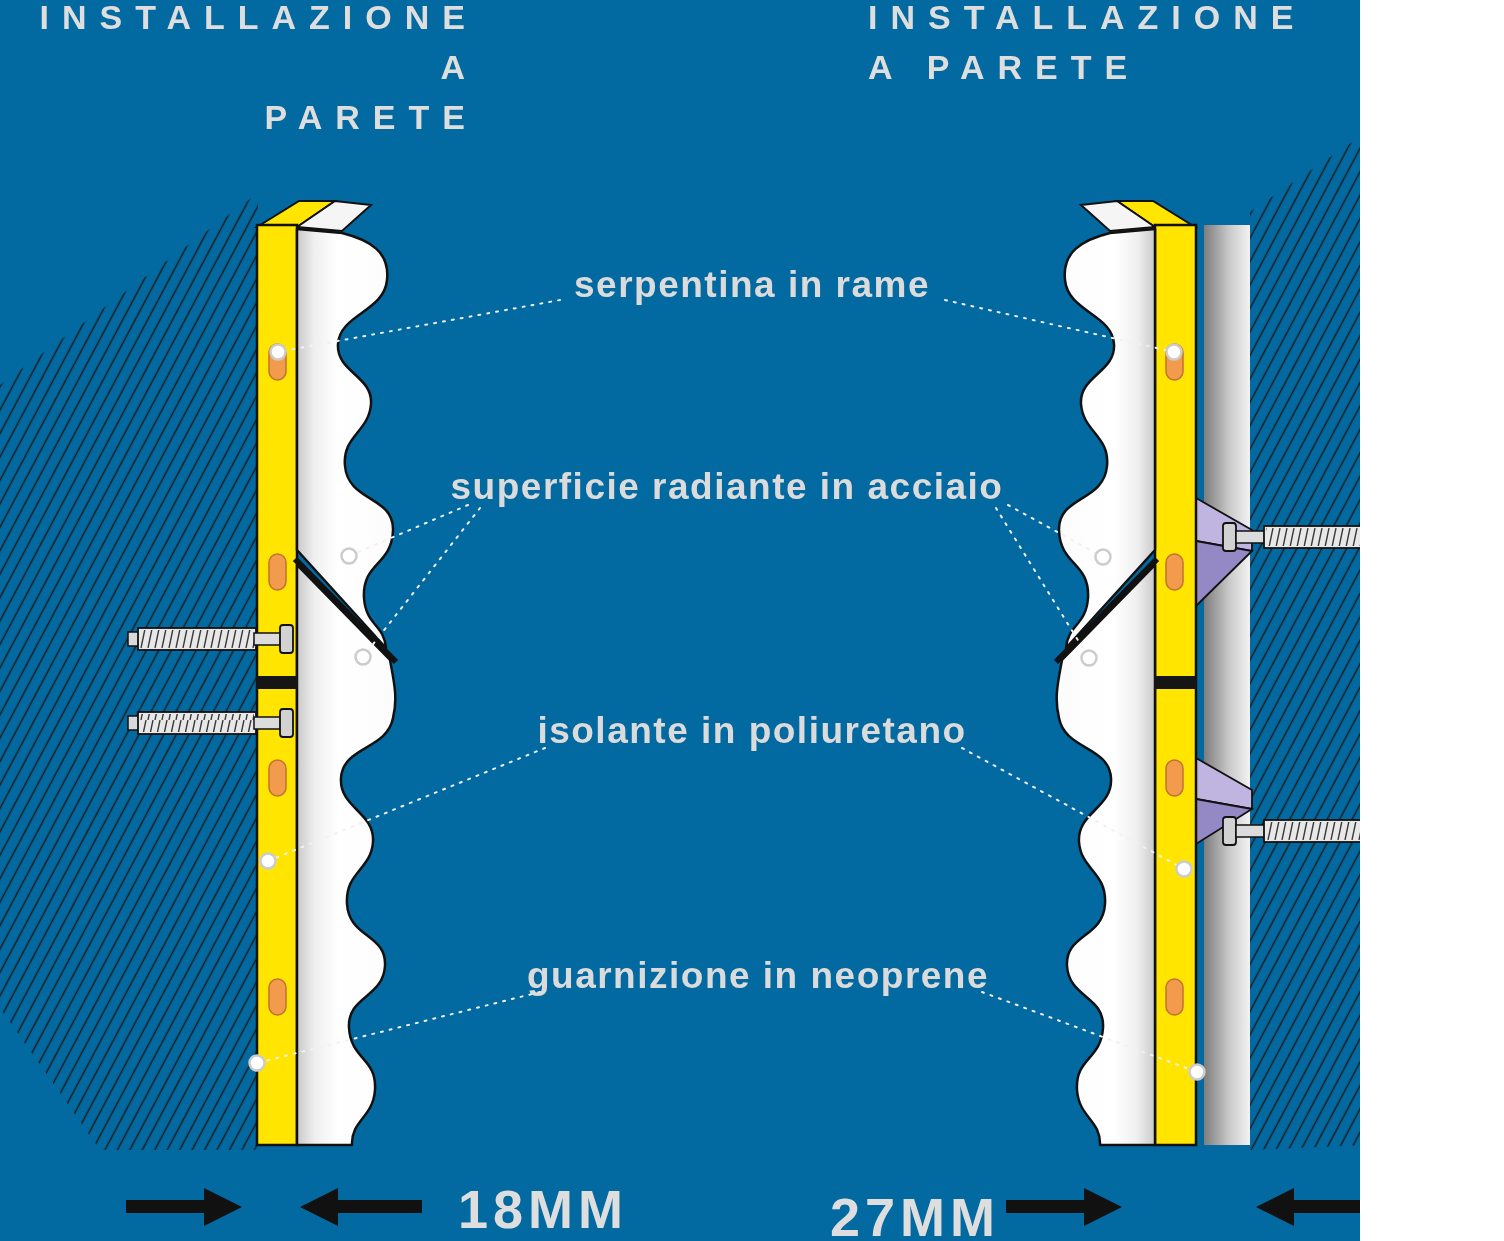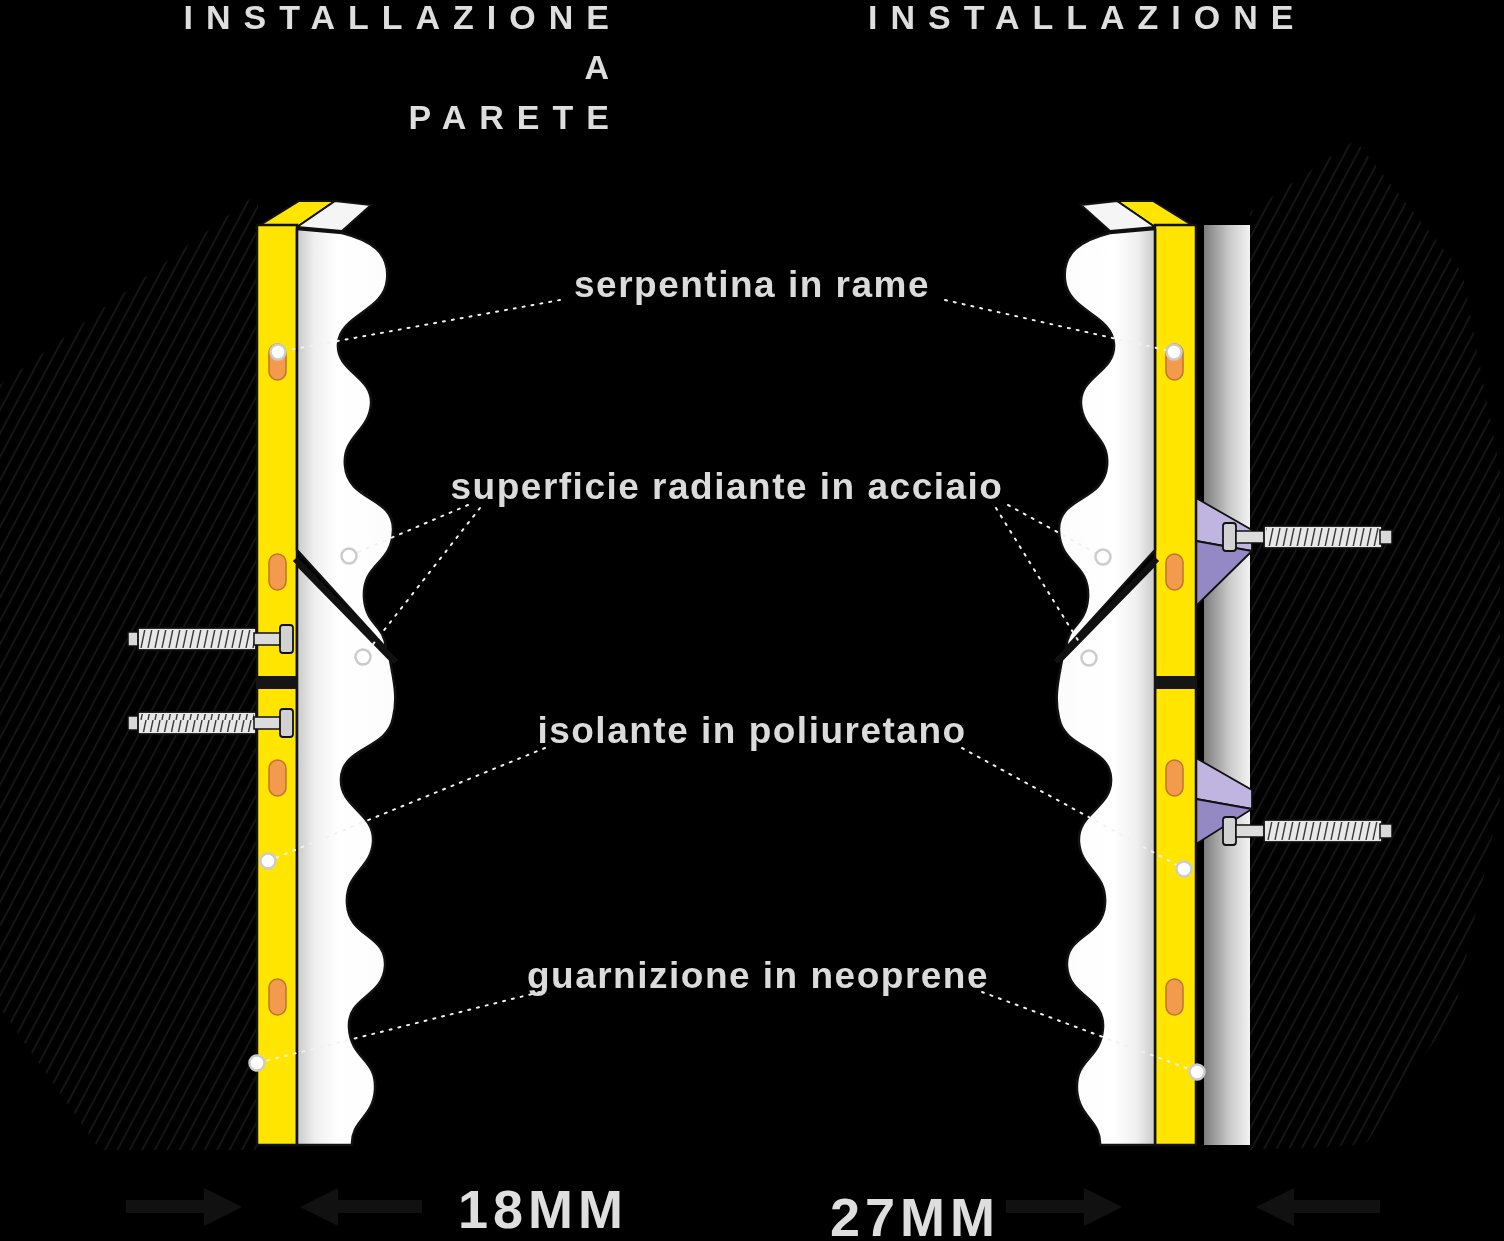--- a/index.html
+++ b/index.html
@@ -1,19 +1,19 @@
 <!DOCTYPE html>
 <html><head>
 <meta charset="utf-8">
 <style>
   html,body{margin:0;padding:0;background:#fff;}
   .canvas{
     position:relative;
-    width:1504px;height:1241px;
-    background:#000000;
+    width:1360px;height:1241px;
+    background:#0369a1;
     overflow:hidden;
     font-family:"Liberation Sans", sans-serif;
   }
   .drawing{position:absolute;inset:0;}
   .title{
     position:absolute;
     font-weight:bold;font-size:34px;line-height:50px;
     letter-spacing:13px;color:#dedede;
     white-space:nowrap;
   }
@@ -195,20 +195,21 @@
   </svg>
 
   <div class="title title-left">
     <div>INSTALLAZIONE</div>
     <div>A</div>
     <div>PARETE</div>
   </div>
 
   <div class="title title-right">
     <div>INSTALLAZIONE</div>
+    <div>A PARETE</div>
   </div>
 
   <div class="callout" style="left:752px;top:264px;">serpentina in rame</div>
   <div class="callout" style="left:727px;top:466px;">superficie radiante in acciaio</div>
   <div class="callout" style="left:758px;top:955px;">guarnizione in neoprene</div>
   <div class="callout" style="left:752px;top:710px;">isolante in poliuretano</div>
 
   <div class="dim" style="left:543px;top:1178px;">18MM</div>
   <div class="dim" style="left:915px;top:1178px;margin-top:8px;">27MM</div>
 

